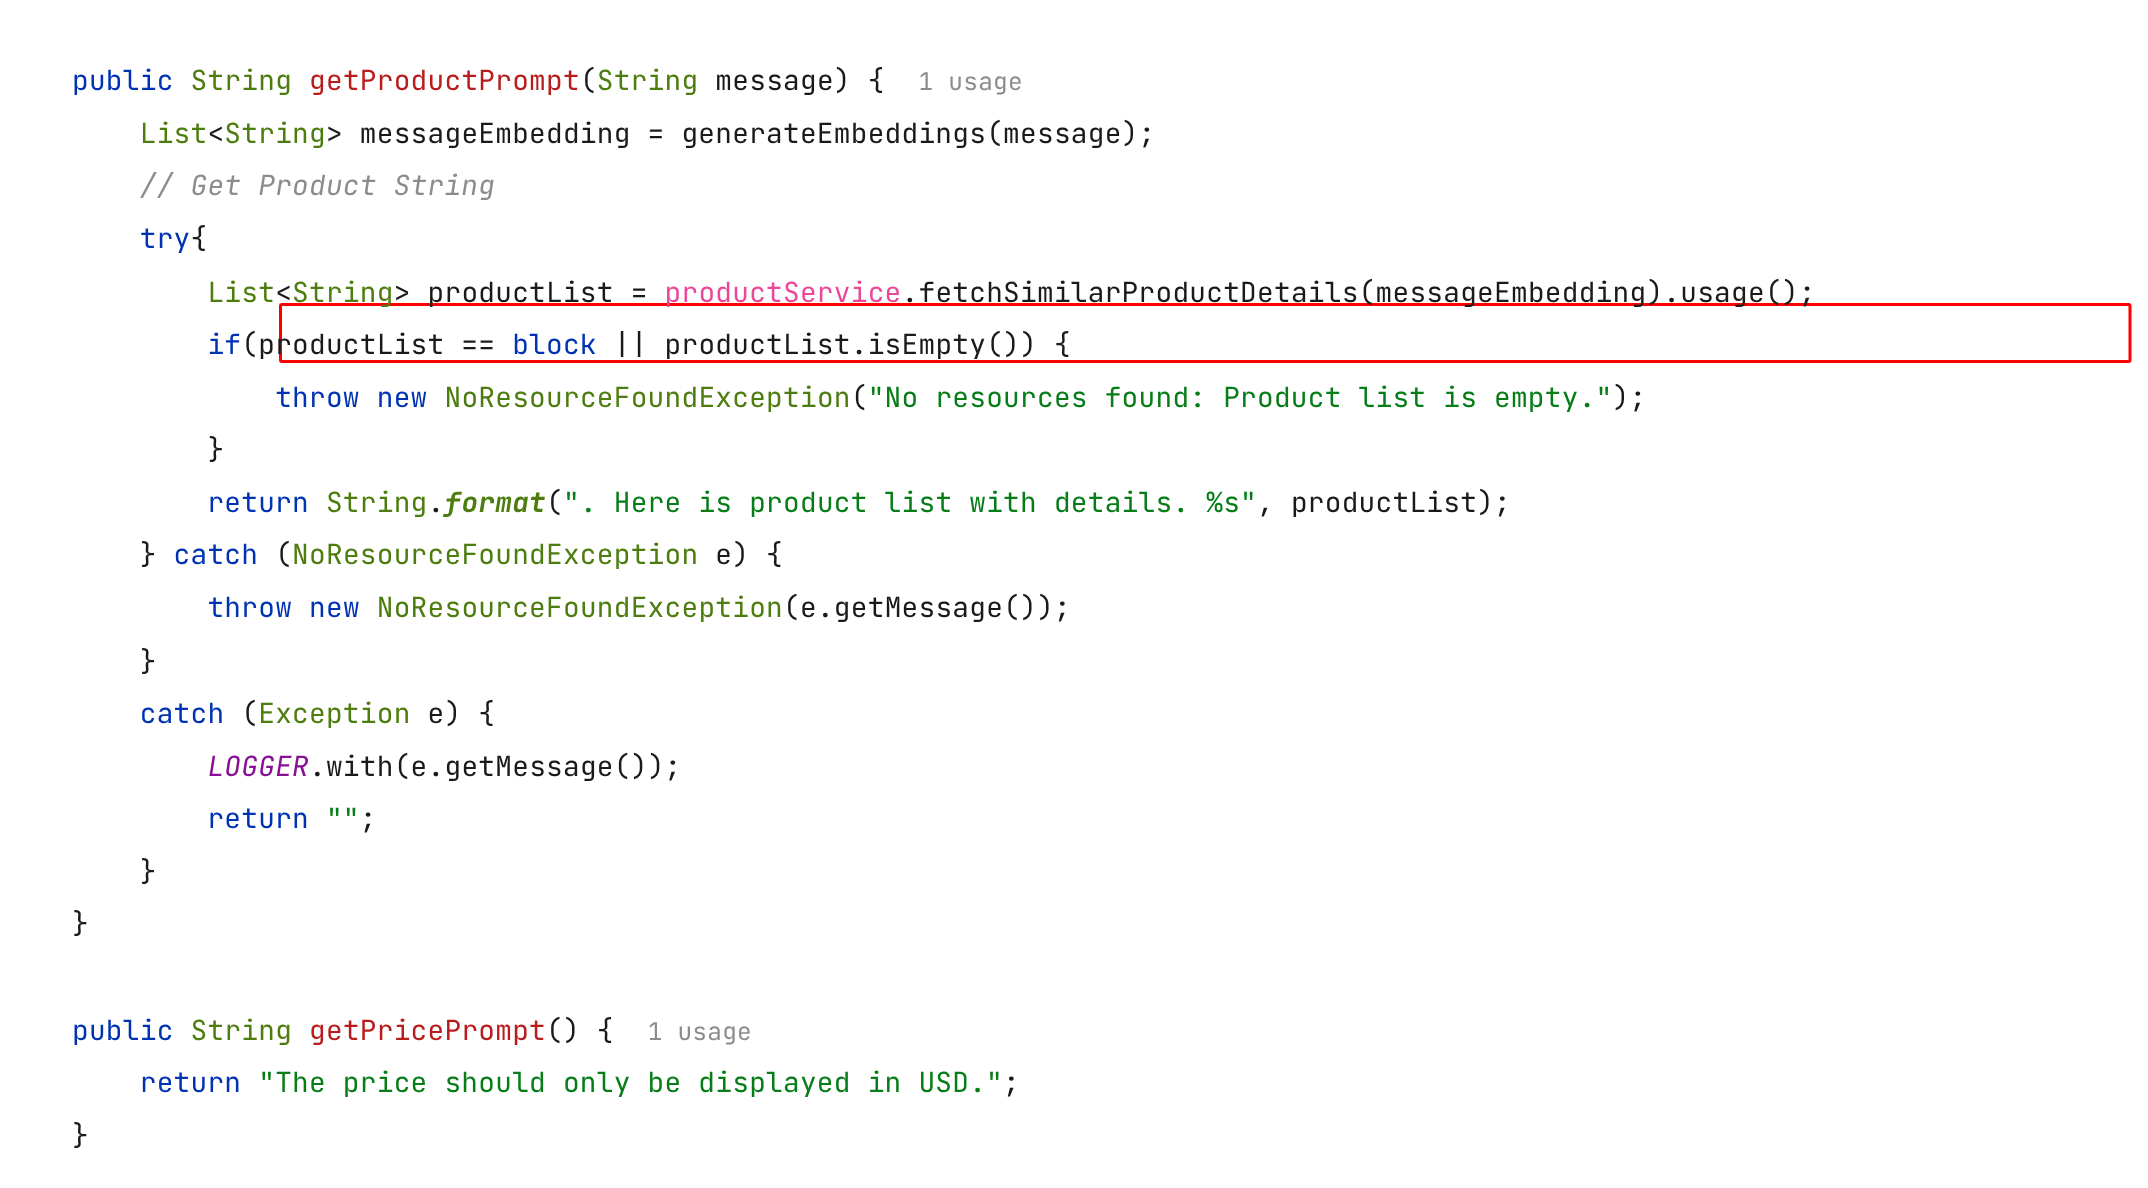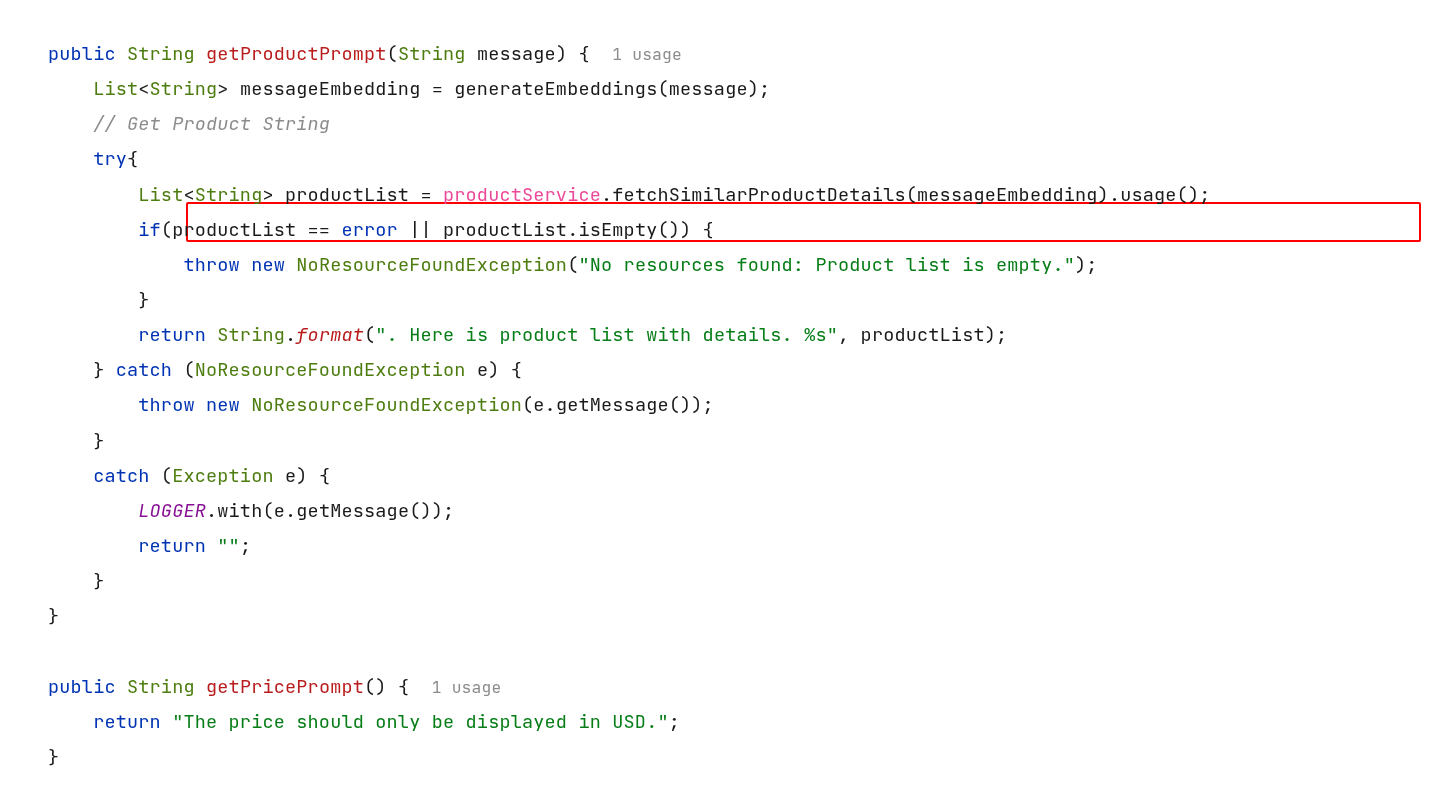--- a/index.html
+++ b/index.html
@@ -13,21 +13,21 @@
       letter-spacing: 0.01em;
     }
     .code { white-space: pre; }
     .kw { color: #0033b3; text-align: right; }
     .type { color: #4d7c0f; }
     .method-decl { color: #b91c1c; }
     .comment { color: #8c8c8c; font-style: italic; }
     .hint { color: #8c8c8c; font-size: 0.88em; font-weight: 400; }
     .field { color: #ec4899; }
     .string { color: #067d17; }
-    .static-italic { font-style: italic; color: #b91c1c; }
+    .static-italic { font-style: italic; color: #4d7c0f; font-weight: bold; }
     .static-field { font-style: italic; color: #871094; text-align: center; }
     .line { position: relative; }
     .highlight-box {
       border: 2.5px solid #ff0000;
       position: absolute;
       border-radius: 2px;
       pointer-events: none;
     }
     .code-wrap { position: relative; }
   </style>
@@ -36,21 +36,21 @@
 
 <div class="code-wrap">
 
 <div class="highlight-box" style="left:138px; top:166px; width:1235px; height:40px;"></div>
 
 <div class="code"><span class="line"><span class="kw">public</span> <span class="type">String</span> <span class="method-decl">getProductPrompt</span>(<span class="type">String</span> <span>message</span>) {  <span class="hint">1 usage</span></span>
 <span class="line">    <span class="type">List</span>&lt;<span class="type">String</span>&gt; <span>messageEmbedding</span> = <span>generateEmbeddings</span>(<span>message</span>);</span>
 <span class="line">    <span class="comment">// Get Product String</span></span>
 <span class="line">    <span class="kw">try</span>{</span>
 <span class="line">        <span class="type">List</span>&lt;<span class="type">String</span>&gt; <span>productList</span> = <span class="field">productService</span>.<span>fetchSimilarProductDetails</span>(<span>messageEmbedding</span>).<span>usage</span>();</span>
-<span class="line">        <span class="kw">if</span>(<span>productList</span> == <span class="kw">error</span> || <span>productList</span>.<span>isEmpty</span>()) {</span>
+<span class="line">        <span class="kw">if</span>(<span>productList</span> == <span class="kw">block</span> || <span>productList</span>.<span>isEmpty</span>()) {</span>
 <span class="line">            <span class="kw">throw</span> <span class="kw">new</span> <span class="type">NoResourceFoundException</span>(<span class="string">"No resources found: Product list is empty."</span>);</span>
 <span class="line">        }</span>
 <span class="line">        <span class="kw">return</span> <span class="type">String</span>.<span class="static-italic">format</span>(<span class="string">". Here is product list with details. %s"</span>, <span>productList</span>);</span>
 <span class="line">    } <span class="kw">catch</span> (<span class="type">NoResourceFoundException</span> <span>e</span>) {</span>
 <span class="line">        <span class="kw">throw</span> <span class="kw">new</span> <span class="type">NoResourceFoundException</span>(<span>e</span>.<span>getMessage</span>());</span>
 <span class="line">    }</span>
 <span class="line">    <span class="kw">catch</span> (<span class="type">Exception</span> <span>e</span>) {</span>
 <span class="line">        <span class="static-field">LOGGER</span>.<span>with</span>(<span>e</span>.<span>getMessage</span>());</span>
 <span class="line">        <span class="kw">return</span> <span class="string">""</span>;</span>
 <span class="line">    }</span>

